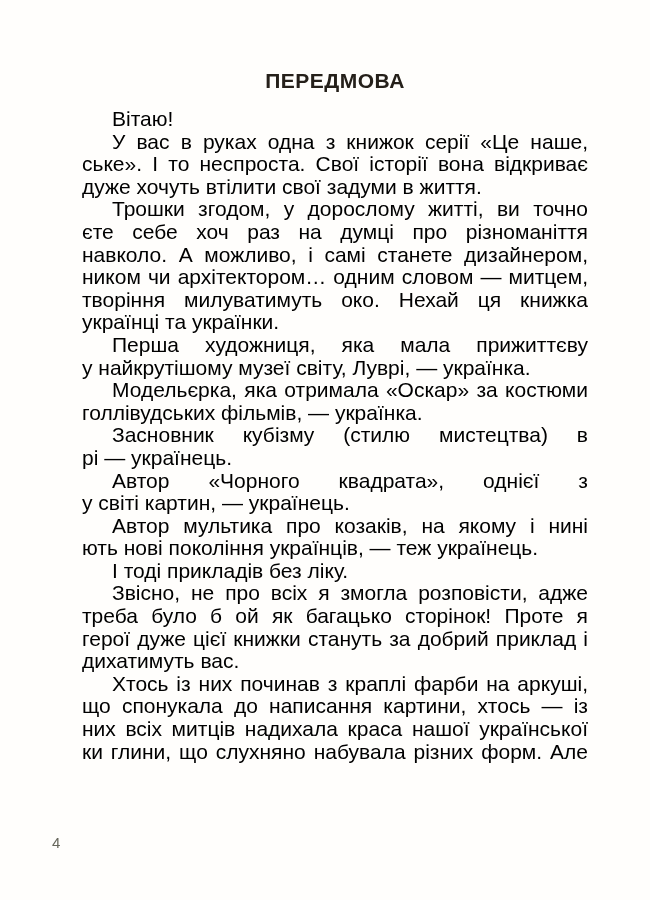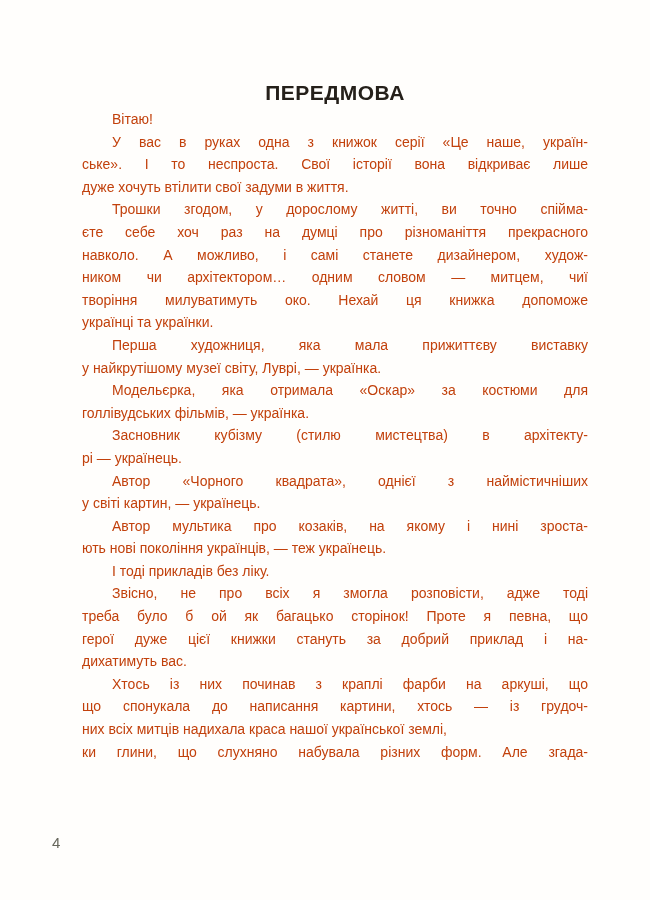--- a/index.html
+++ b/index.html
@@ -23,29 +23,28 @@
     position: absolute;
     left: 82px;
     top: 70px;
     width: 506px;
     text-align: center;
     font-size: 21px;
     font-weight: bold;
     letter-spacing: 0.5px;
     color: #25201a;
     line-height: 22px;
-    margin-top: 12px;
   }
   .text-block {
     position: absolute;
     left: 82px;
     top: 108px;
     width: 506px;
-    color: #c2410c;
-    font-size: 14px;
+    color: #000000;
+    font-size: 21px;
   }
   .line {
     line-height: 22.6px;
     height: 22.6px;
     overflow: hidden;
     text-align: justify;
     text-align-last: justify;
     white-space: normal;
   }
   .line.pg-first {

